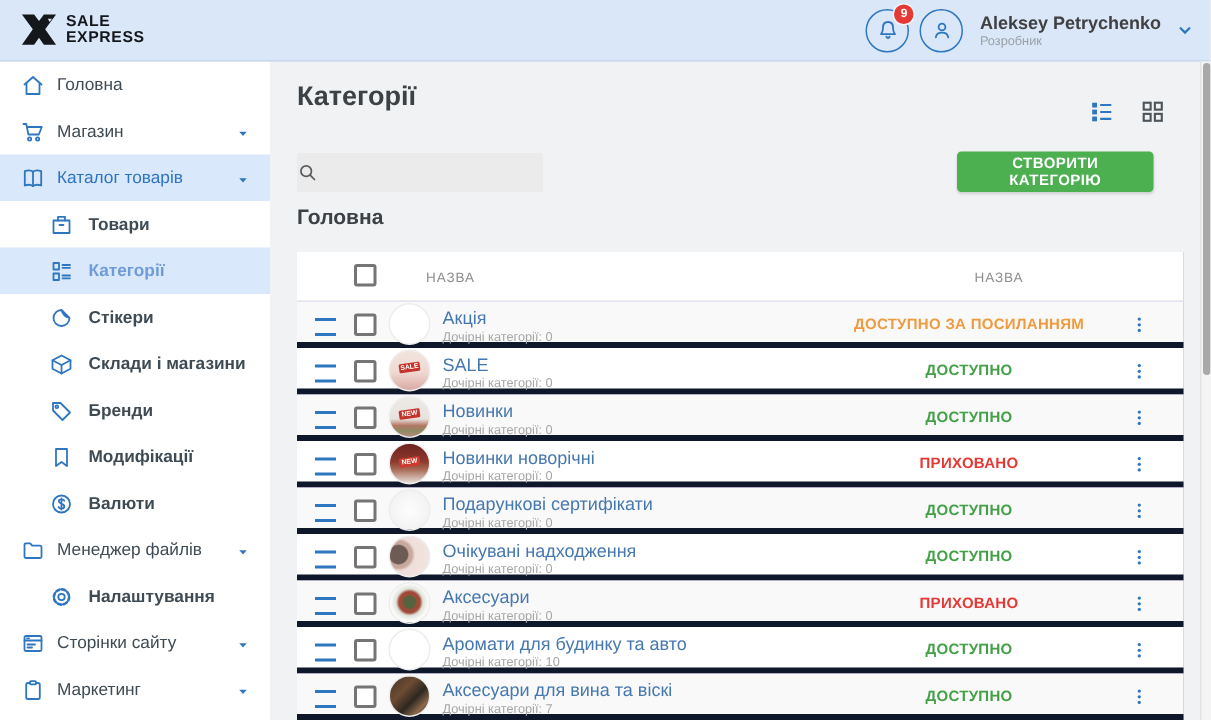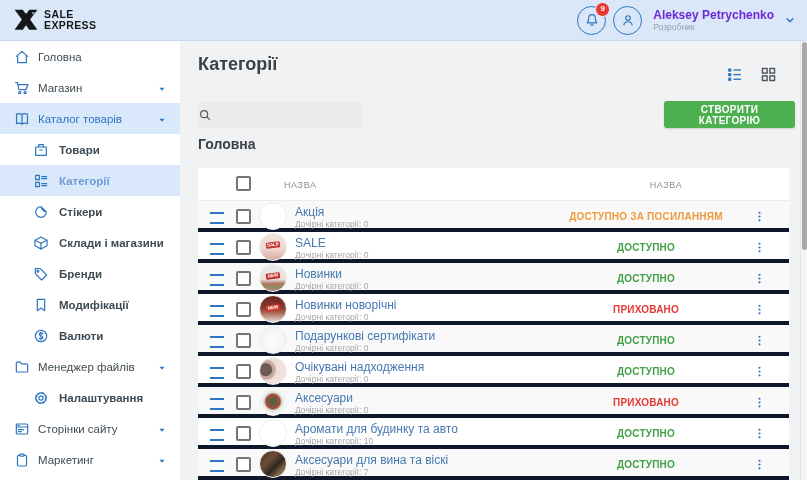--- a/index.html
+++ b/index.html
@@ -11,21 +11,21 @@
   
   .header{position:absolute;left:0;top:0;width:807px;height:40px;background:#d9e7f8;border-bottom:1px solid #c9d9ec;z-index:5;}
   .logo{position:absolute;left:13px;top:7px;display:flex;align-items:center;}
   .logo-x{width:26px;height:26px;}
   .logo-text{margin-left:5px;font-size:10.5px;font-weight:bold;line-height:11px;letter-spacing:.4px;color:#15181b;}
   .header-right{position:absolute;right:6px;top:0;height:40px;display:flex;align-items:center;}
   .icon-circle{width:29px;height:29px;border:1.4px solid #2f76c0;border-radius:50%;display:flex;align-items:center;justify-content:center;position:relative;background:transparent;box-sizing:border-box;}
   .bell-wrap{position:relative;margin-right:7px;}
   .badge{position:absolute;top:-4px;right:-4px;width:13px;height:13px;border-radius:50%;background:#e53935;border:1.5px solid #eef4fb;color:#fff;font-size:8px;font-weight:bold;display:flex;align-items:center;justify-content:center;line-height:1;}
   .user-meta{margin-left:11px;display:flex;flex-direction:column;justify-content:center;}
-  .user-name{font-size:12px;font-weight:bold;color:#6d28d9;line-height:13px;text-align:center;}
+  .user-name{font-size:12px;font-weight:bold;color:#404040;line-height:13px;text-align:center;}
   .user-role{font-size:8.5px;color:#9aa0a6;line-height:10px;}
   .hdr-chev{margin-left:9px;margin-right:4px;display:flex;}
   
   .sidebar{position:absolute;left:0;top:41px;width:180px;bottom:0;background:#fff;z-index:4;}
   .nav-item{height:31px;position:relative;display:flex;align-items:center;}
   .nav-item.active{background:#d9e8fa;}
   .nav-icon{width:16px;height:16px;flex:0 0 16px;display:flex;}
   .nav-item.top .nav-icon{margin-left:14px;}
   .nav-item.sub .nav-icon{margin-left:33px;}
   .nav-label{font-size:11.5px;color:#3f4b54;white-space:nowrap;}
@@ -36,21 +36,21 @@
   .nav-chev{position:absolute;right:13px;top:50%;margin-top:-4px;display:flex;}
   
   .content{position:absolute;left:180px;top:41px;right:0;bottom:0;background:#f1f2f3;}
   .page-title{position:absolute;left:18px;top:13px;font-size:18px;font-weight:bold;color:#3c4146;}
   .view-toggles{position:absolute;left:546px;top:25px;display:flex;gap:17px;}
   .vt{width:17px;height:17px;display:flex;}
   .search-box{position:absolute;left:18px;top:61px;width:164px;height:26px;background:#ebebeb;border-radius:2px;display:flex;align-items:center;}
   .search-box input{flex:1;border:none;outline:none;background:transparent;font-family:"Liberation Sans",sans-serif;font-size:11px;color:#555;padding:0 4px 0 9px;}
   .search-box input::placeholder{color:#9e9e9e;}
   .search-ic{width:14px;height:14px;margin-right:8px;display:flex;flex:0 0 14px;}
-  .create-btn{position:absolute;left:484px;top:60px;width:131px;height:27px;background:#4caf50;border:none;border-radius:3px;color:#fff;font-family:"Liberation Sans",sans-serif;font-size:10px;font-weight:bold;letter-spacing:.3px;display:flex;align-items:center;justify-content:center;box-shadow:0 1px 2px rgba(0,0,0,.15);cursor:pointer;}
+  .create-btn{position:absolute;left:458px;top:60px;width:131px;height:27px;background:#4caf50;border:none;border-radius:3px;color:#fff;font-family:"Liberation Sans",sans-serif;font-size:10px;font-weight:bold;letter-spacing:.3px;display:flex;align-items:center;justify-content:center;box-shadow:0 1px 2px rgba(0,0,0,.15);cursor:pointer;}
   .section-title{position:absolute;left:18px;top:95px;font-size:14px;font-weight:bold;color:#3c4146;}
   .card{position:absolute;left:18px;top:127px;width:591px;bottom:0;background:#8b5cf6;}
   .t-head{height:32px;position:relative;border-bottom:1px solid #ececec;background:#fff;}
   .cb{width:15px;height:15px;border:2px solid #757575;border-radius:2px;background:#fff;box-sizing:border-box;position:absolute;}
   .t-head .cb{left:38px;top:8px;}
   .col-label{position:absolute;font-size:9px;color:#8d8d8d;letter-spacing:.6px;top:12px;}
   .col-name{left:86px;}
   .col-status{left:348px;width:240px;text-align:center;}
   .t-row{height:31px;position:relative;border-bottom:4px solid #0f172a;background:#fff;box-sizing:border-box;}
   .t-row.odd{background:#f9f9f9;}

